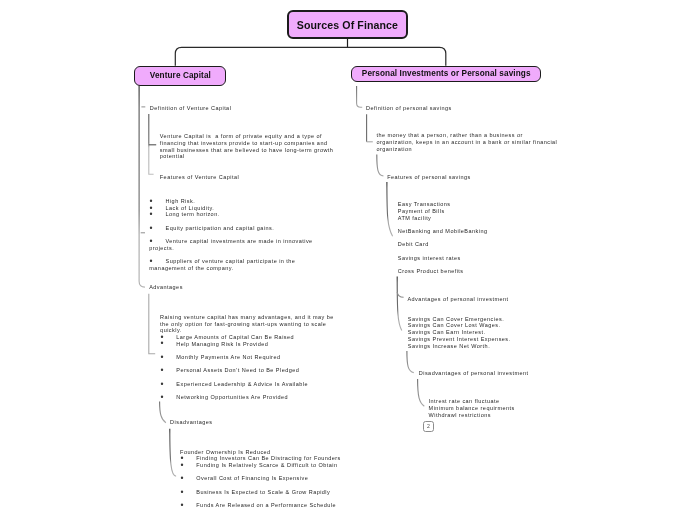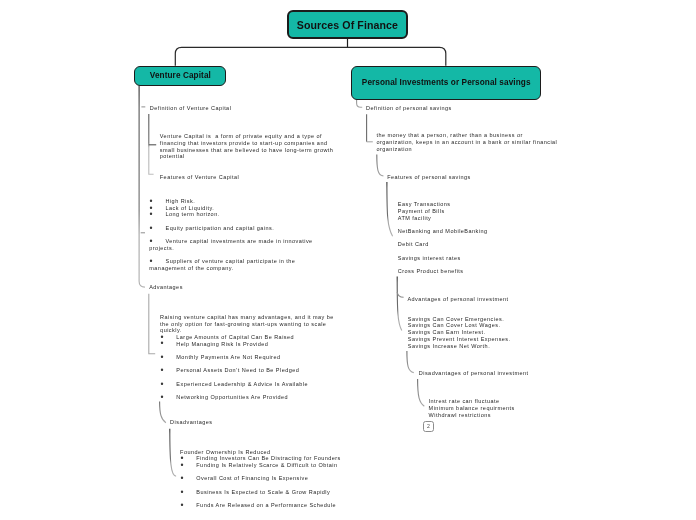--- a/index.html
+++ b/index.html
@@ -1,25 +1,25 @@
 <!DOCTYPE html>
 <html><head>
 <meta charset="utf-8">
 <title>Sources Of Finance</title>
 <style>
   html,body{margin:0;padding:0;}
   body{width:696px;height:520px;background:#ffffff;
        font-family:"Liberation Sans",sans-serif;overflow:hidden;position:relative;}
   #canvas{position:absolute;left:0;top:0;width:696px;height:520px;pointer-events:none;}
-  .node{position:absolute;box-sizing:border-box;background:#14b8a6;border:2px solid #1c1c1c;
+  .node{position:absolute;box-sizing:border-box;background:#f0abfc;border:2px solid #1c1c1c;
         border-radius:6px;display:flex;align-items:center;justify-content:center;
         font-weight:bold;color:#111;letter-spacing:0.1px;}
   #root{left:286.5px;top:10.4px;width:121.8px;height:28.4px;font-size:10.6px;}
   #n-vc{left:134.4px;top:65.5px;width:92px;height:20.6px;font-size:8.2px;border-width:1.5px;border-radius:6px;}
-  #n-pi{left:351.3px;top:65.5px;width:189.8px;height:34px;font-size:8.2px;border-width:1.5px;border-radius:6px;}
+  #n-pi{left:351.3px;top:65.5px;width:189.8px;height:16px;font-size:8.2px;border-width:1.5px;border-radius:6px;}
   .tx{position:absolute;color:#262626;font-size:5.5px;line-height:6.7px;
       white-space:pre;letter-spacing:0.46px;}
   .ln{position:relative;white-space:pre;}
   .ln.b::before{content:"\2022";position:absolute;left:-15.9px;top:-0.15px;font-size:8.6px;letter-spacing:0;line-height:6.7px;color:#3a3a3a;}
   .ln.w{margin-left:-16.2px;}
   .gap{margin-top:6.7px;}
   .badge{position:absolute;border:0.9px solid #8d8d8d;border-radius:2.6px;
          width:8.6px;height:8.5px;font-size:5.1px;color:#4a4a4a;letter-spacing:0;
          display:flex;align-items:center;justify-content:center;background:#fff;}
 </style>

